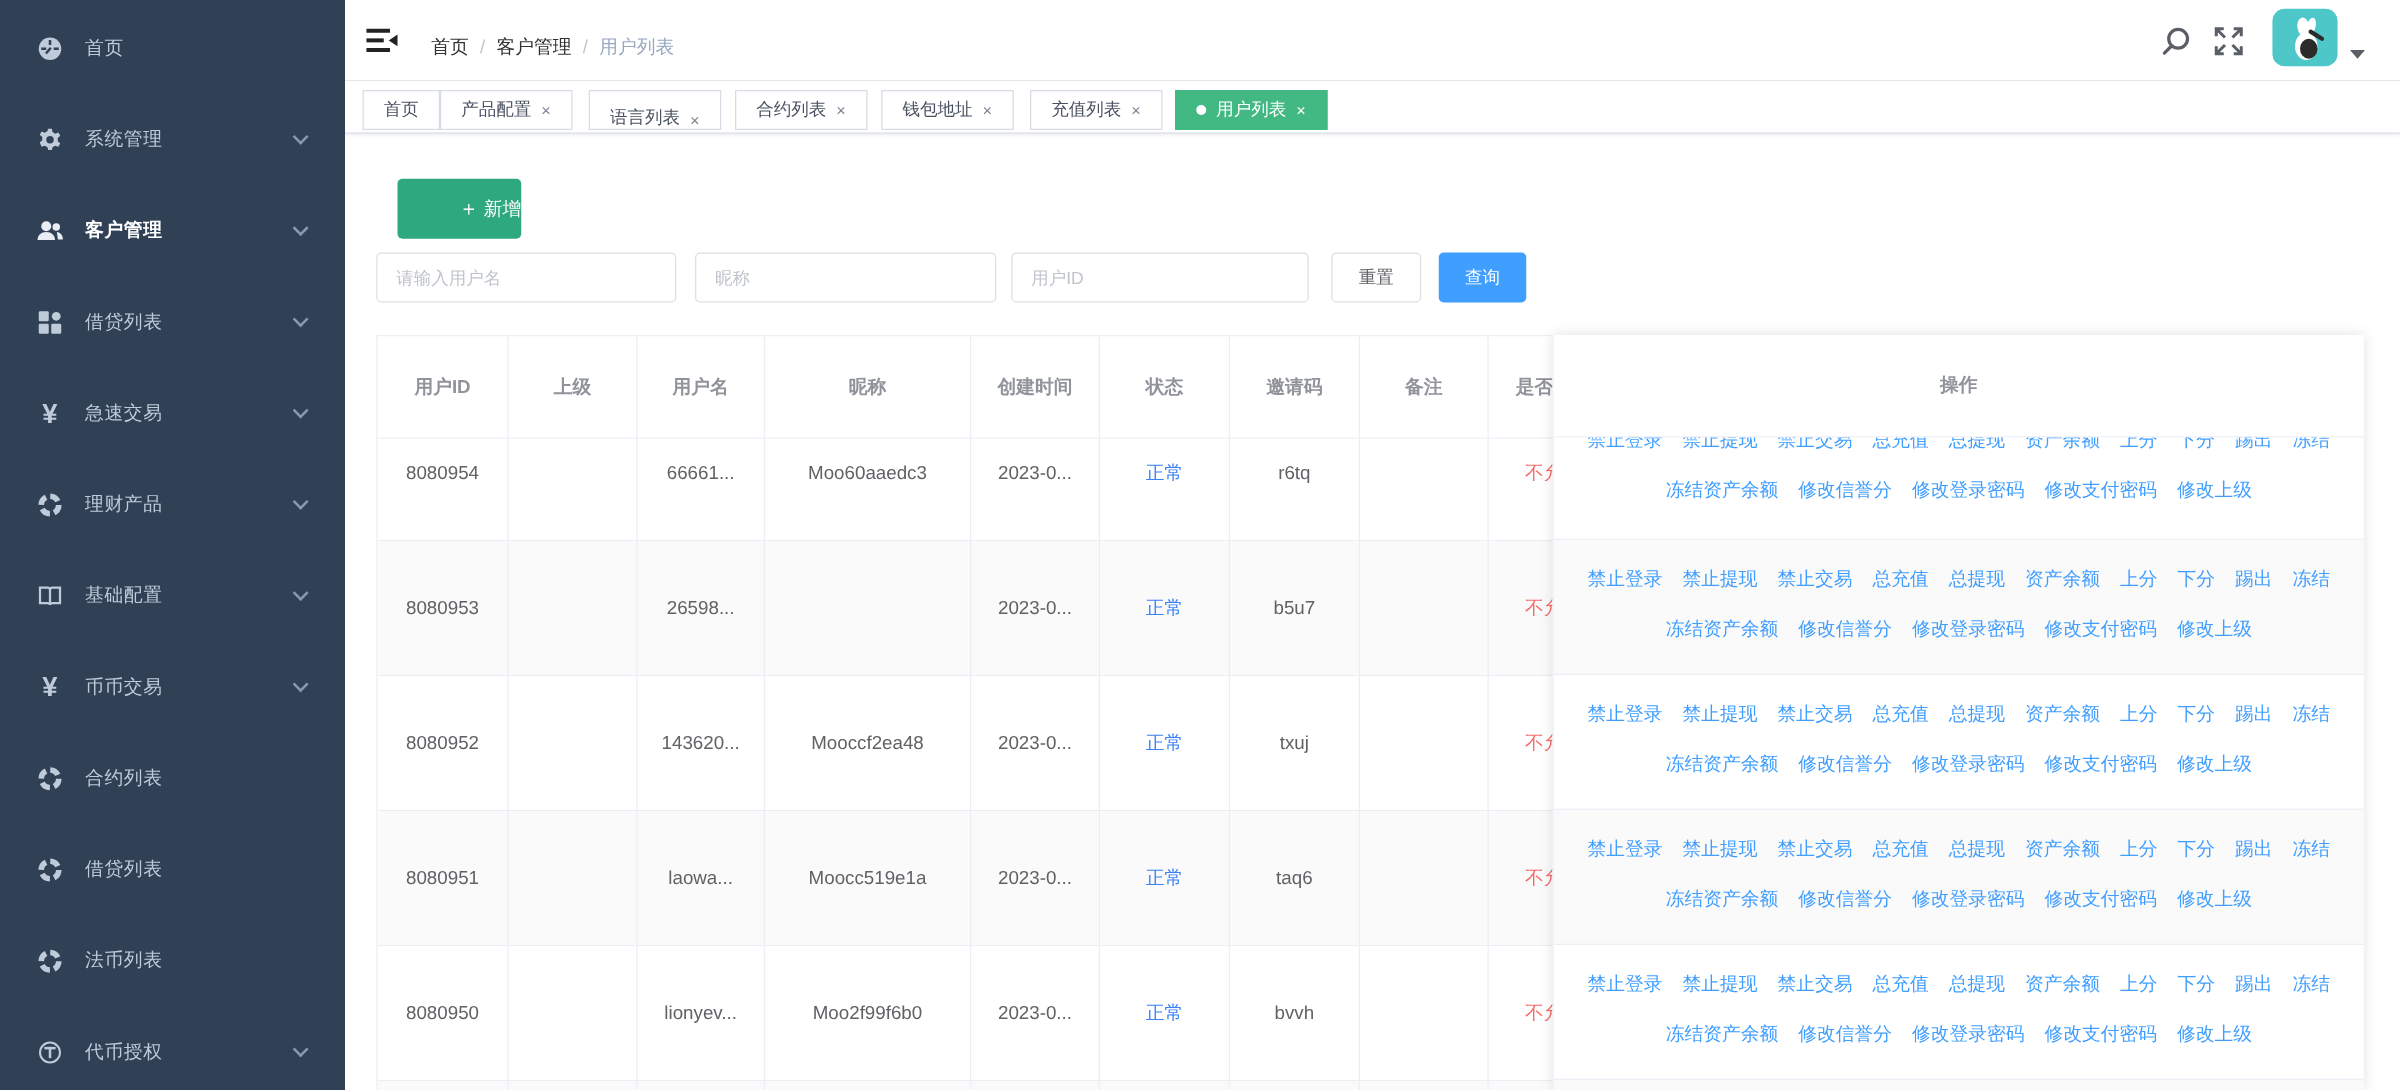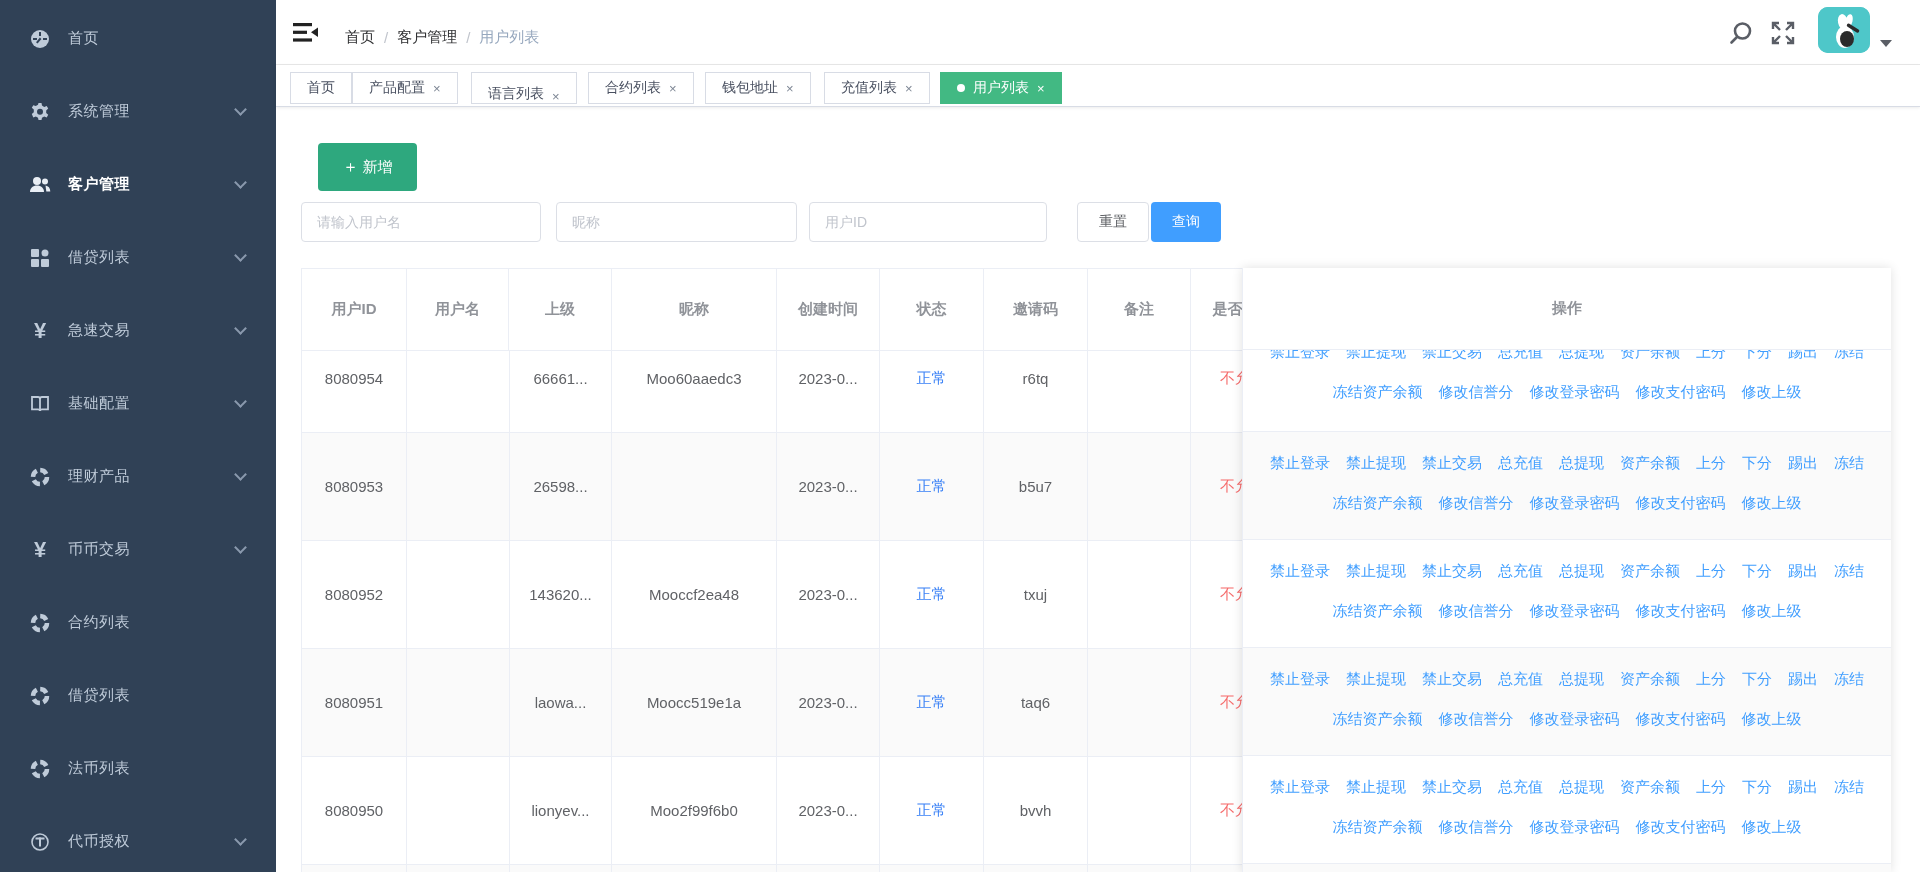--- a/index.html
+++ b/index.html
@@ -31,30 +31,30 @@
   .tabsbar { position:absolute; left:276px; top:65px; width:1644px; height:42px; background:#fff; border-bottom:1px solid #d8dce5; box-shadow:0 1px 3px rgba(0,0,0,.08); }
   .tab { position:absolute; top:7px; height:32px; background:#fff; border:1px solid #d8dce5; color:#495060; font-size:14px;
          display:flex; align-items:center; padding:0 16px; cursor:pointer; }
   .tab .x { margin-left:8px; font-size:13px; color:#7d8694; line-height:1; }
   .tab.active { background:#42b983; border-color:#42b983; color:#fff; }
   .tab.active .x { color:#fff; }
   .tab .dot { width:8px; height:8px; border-radius:50%; background:#fff; margin-right:8px; }
 
   
   .add-btn { position:absolute; left:318px; top:143px; width:99px; height:48px; background:#2ea87e; border:none; border-radius:4px;
-             color:#fff; font-size:15px; cursor:pointer; font-family:inherit; }
+             color:#fff; font-size:15px; cursor:pointer; font-family:inherit;text-align:right; }
   .add-btn .plus { font-size:16px; margin-right:4px; }
   .inp { position:absolute; top:202px; height:40px; border:1px solid #dcdfe6; border-radius:4px; font-size:14px; color:#606266;
          padding:0 15px; font-family:inherit; outline:none; }
   .inp::placeholder { color:#c0c4cc; }
   #inp-username { left:301px; width:240px; }
   #inp-nickname { left:556px; width:241px; }
   #inp-userid   { left:809px; width:238px; }
   .btn-reset { position:absolute; left:1065px; top:202px; width:72px; height:40px; background:#fff; border:1px solid #dcdfe6;
-               border-radius:4px; color:#606266; font-size:14px; cursor:pointer; font-family:inherit;margin-left:12px; }
+               border-radius:4px; color:#606266; font-size:14px; cursor:pointer; font-family:inherit; }
   .btn-search { position:absolute; left:1151px; top:202px; width:70px; height:40px; background:#409eff; border:none;
                 border-radius:4px; color:#fff; font-size:14px; cursor:pointer; font-family:Liberation Serif, serif; }
 
   
   .tbl { position:absolute; left:301px; top:268px; width:1590px; height:604px; border:1px solid #ebeef5; border-bottom:none; background:#fff; }
   .thead { display:flex; height:82px; }
   .th { display:flex; align-items:center; justify-content:center; border-right:1px solid #ebeef5; border-bottom:1px solid #ebeef5;
         color:#909399; font-weight:bold; font-size:15px; overflow:hidden; flex-shrink:0; }
   .tbody { position:absolute; left:0; top:82px; right:0; bottom:0; overflow:hidden; }
   .tinner { margin-top:-26px; }
@@ -136,33 +136,33 @@
     <div class="mi">
       <span class="ic">
           <span class="yen-glyph">¥</span>
         </span>
       <span class="lbl">急速交易</span>
       <span class="chev"></span>
     </div>
     <div class="mi">
       <span class="ic">
         <svg width="20" height="20" viewBox="0 0 20 20">
+            <circle cx="10" cy="10" r="7" fill="none" stroke="#bfcbd9" stroke-width="4.5" stroke-dasharray="7.5 3.5"></circle>
+          </svg>
+      </span>
+      <span class="lbl">理财产品</span>
+      <span class="chev"></span>
+    </div>
+    <div class="mi">
+      <span class="ic">
+        <svg width="20" height="20" viewBox="0 0 20 20">
             <path fill="none" stroke="#bfcbd9" stroke-width="1.8" d="M2 3h6c1.2 0 2 .8 2 2v12c0-1-1-1.6-2-1.6H2zM18 3h-6c-1.2 0-2 .8-2 2v12c0-1 1-1.6 2-1.6h6z"></path>
           </svg>
       </span>
       <span class="lbl">基础配置</span>
-      <span class="chev"></span>
-    </div>
-    <div class="mi">
-      <span class="ic">
-        <svg width="20" height="20" viewBox="0 0 20 20">
-            <circle cx="10" cy="10" r="7" fill="none" stroke="#bfcbd9" stroke-width="4.5" stroke-dasharray="7.5 3.5"></circle>
-          </svg>
-      </span>
-      <span class="lbl">理财产品</span>
       <span class="chev"></span>
     </div>
     <div class="mi">
       <span class="ic">
           <span class="yen-glyph">¥</span>
         </span>
       <span class="lbl">币币交易</span>
       <span class="chev"></span>
     </div>
     <div class="mi">
@@ -279,22 +279,22 @@
   <button class="add-btn"><span class="plus">＋</span><span>新增</span></button>
   <input class="inp" id="inp-username" placeholder="请输入用户名" style="">
   <input class="inp" id="inp-nickname" placeholder="昵称" style="">
   <input class="inp" id="inp-userid" placeholder="用户ID" style="">
   <button class="btn-reset">重置</button>
   <button class="btn-search">查询</button>
 
   <div class="tbl">
     <div class="thead">
       <div class="th c0">用户ID</div>
+      <div class="th c1">上级</div>
       <div class="th c2">用户名</div>
-      <div class="th c1">上级</div>
       <div class="th c3">昵称</div>
       <div class="th c4">创建时间</div>
       <div class="th c5">状态</div>
       <div class="th c6">邀请码</div>
       <div class="th c7">备注</div>
       <div class="th c8">是否禁止</div>
       <div class="th cf"></div>
     </div>
     <div class="tbody">
       <div class="tinner">

